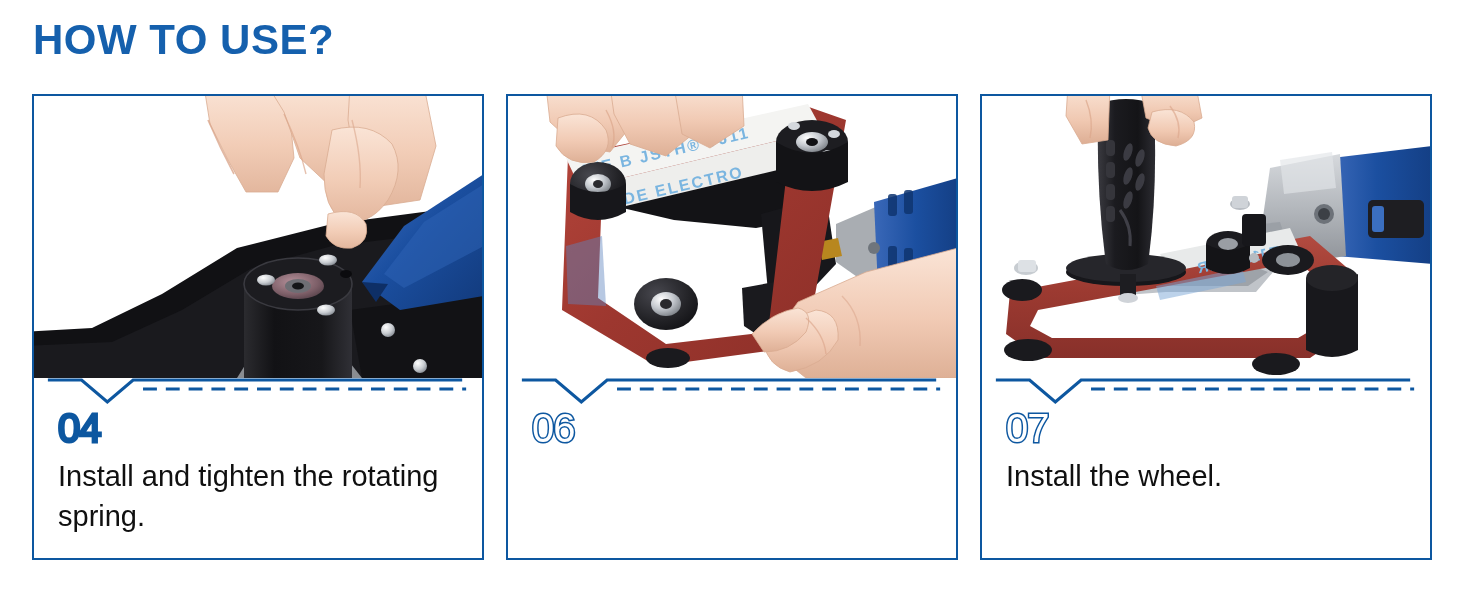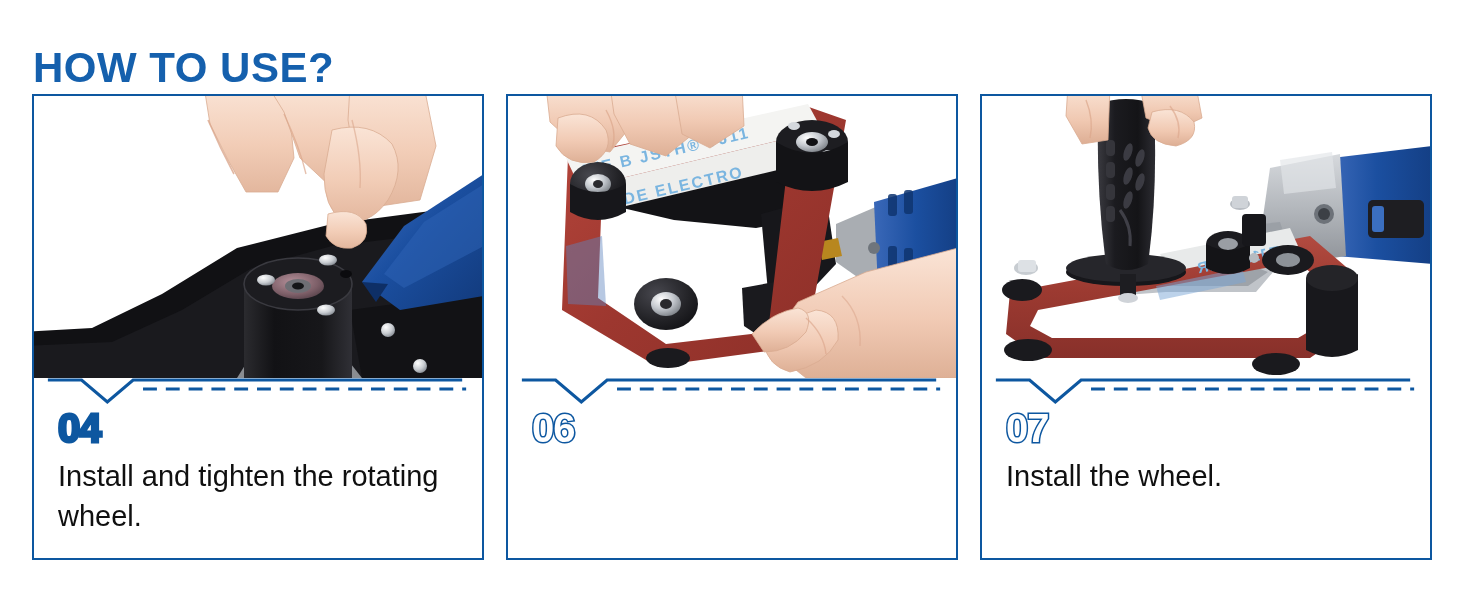--- a/index.html
+++ b/index.html
@@ -9,21 +9,21 @@
     font-family:"Liberation Sans", sans-serif;
     overflow:hidden;position:relative;
   }
   .page{position:relative;width:1464px;height:600px;}
 
   
   .title{
     position:absolute;left:33px;top:14px;
     font-family:"Liberation Sans", sans-serif;
     font-weight:bold;font-size:42px;letter-spacing:0.5px;
-    color:#1560ad;line-height:52px;white-space:nowrap;margin-top:28px;
+    color:#1560ad;line-height:52px;white-space:nowrap;
   }
 
   
   .cards{position:absolute;left:32px;top:94px;width:1400px;height:468px;
          display:flex;justify-content:space-between;}
   .card{
     position:relative;width:452px;height:466px;
     border:2px solid #0d57a0;background:#ffffff;box-sizing:border-box;
     overflow:hidden;
   }
@@ -33,21 +33,21 @@
   .photo svg{display:block;width:100%;height:100%;}
 
   
   .divider{position:absolute;left:0;top:278px;width:100%;height:34px;}
   .divider svg{display:block;width:100%;height:100%;}
 
   
   .caption{position:absolute;left:24px;top:310px;right:14px;}
   .step-num{
     font-family:"Liberation Sans", sans-serif;
-    font-weight:bold;font-size:40px;line-height:44px;
+    font-weight:normal;font-size:40px;line-height:44px;
     color:#ffffff;
     -webkit-text-stroke:3px #0d57a0;
     letter-spacing:-1px;
     margin:0 0 4px 0;
     paint-order:stroke fill;
   }
   .step-num.filled{
     color:#0d57a0;
     -webkit-text-stroke:3px #0d57a0;
   }
@@ -144,21 +144,21 @@
 
       <div class="divider">
         <svg viewBox="0 0 452 34" preserveAspectRatio="none">
           <path d="M14 6 L48 6 L74 28 L100 6 L432 6" fill="none" stroke="#0d57a0" stroke-width="3.2" stroke-linejoin="miter"></path>
           <line x1="110" y1="15" x2="436" y2="15" stroke="#0d57a0" stroke-width="3" stroke-dasharray="14 9"></line>
         </svg>
       </div>
 
       <div class="caption">
         <div class="step-num filled">04</div>
-        <div class="step-text">Install and tighten the rotating wheel.</div>
+        <div class="step-text">Install and tighten the rotating spring.</div>
       </div>
     </div>
 
     <div class="card">
 
       <div class="photo">
         <svg viewBox="0 0 452 282" preserveAspectRatio="xMidYMid slice">
           <defs>
             <linearGradient id="sk5" x1="0" y1="0" x2="0" y2="1">
               <stop offset="0%" stop-color="#fae4d6"></stop>

